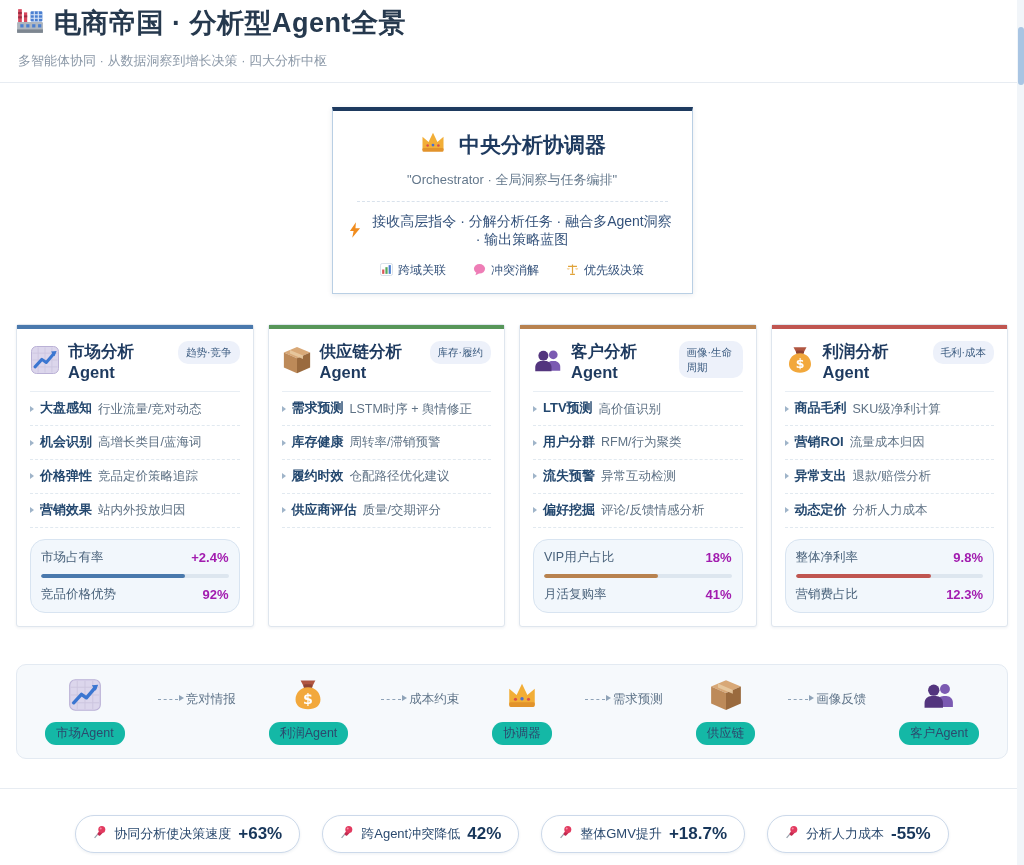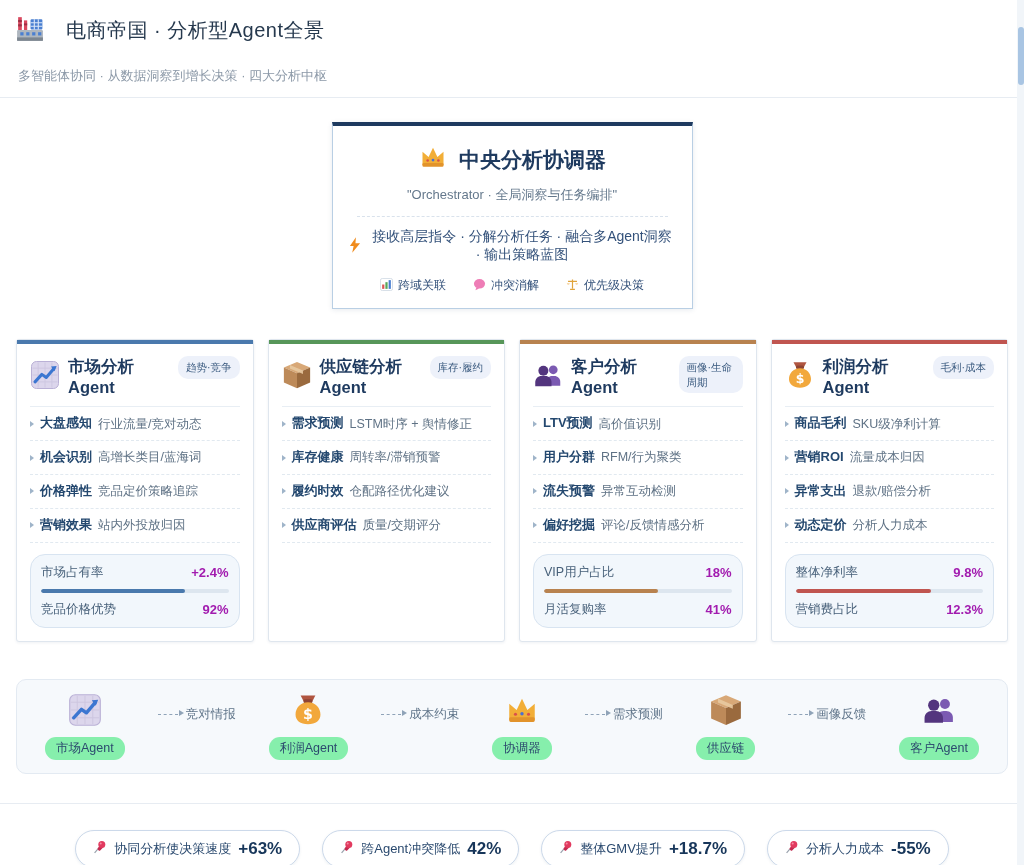--- a/index.html
+++ b/index.html
@@ -6,21 +6,21 @@
   html,body { margin:0; padding:0; }
   body {
     width:1024px; height:865px; background:#ffffff; overflow:hidden; position:relative;
     font-family:"Liberation Sans","DejaVu Sans",sans-serif; color:#1e3a5f;
   }
   .page { padding:0 16px; }
 
   
   .header { padding-top:5px; }
   .title-row { display:flex; align-items:center; gap:10px; }
-  .page-title { font-size:20px; font-weight:normal; color:#26394e; margin:12px; letter-spacing:.5px; }
+  .page-title { font-size:27px; font-weight:bold; color:#26394e; margin:0; letter-spacing:.5px; }
   .subtitle { font-size:13px; color:#8b98a7; margin-top:11px; margin-left:2px; }
   .hdiv { border:none; border-top:1px solid #e7ecf2; margin:12px -16px 0; }
 
   
   .coordinator {
     width:361px; margin:24px auto 12px; background:#fff; text-align:center;
     border:1px solid #b9cfe4; border-top:4px solid #1e3a5f;
     box-shadow:0 1px 5px rgba(30,60,100,.10); padding:17px 16px 14px;
   }
   .coord-title-row { display:flex; justify-content:center; align-items:center; gap:11px;
@@ -56,21 +56,21 @@
   .m-row { display:flex; justify-content:space-between; align-items:center;
     font-size:12.5px; color:#48617a; }
   .m-row b { color:#a21caf; font-size:13px;margin-left:28px; }
   .m-bar { height:4px; background:#dde6ef; border-radius:2px; margin:8px 0; overflow:hidden; }
   .m-fill { height:100%; border-radius:2px; }
 
   
   .flow { margin-top:37px; background:#f6f9fc; border:1px solid #e3eaf2; border-radius:10px;
     padding:13px 28px; display:flex; align-items:center; justify-content:space-between; }
   .flow-node { display:flex; flex-direction:column; align-items:center; gap:6px; }
-  .node-label { background:#86efac; color:#2c4a6e; font-size:12.5px; padding:3px 11px;
+  .node-label { background:#14b8a6; color:#2c4a6e; font-size:12.5px; padding:3px 11px;
     border-radius:11px; white-space:nowrap; }
   .flow-link { display:flex; align-items:center; gap:8px; color:#5f7489; font-size:12.5px;
     margin-bottom:24px; }
   .dash-line { width:20px; border-top:1.6px dashed #8fa3b8; position:relative; }
   .dash-line::after { content:""; position:absolute; right:-6px; top:-4.4px;
     border-left:5px solid #8fa3b8; border-top:3.5px solid transparent;
     border-bottom:3.5px solid transparent; }
 
   
   .stats { display:flex; justify-content:center; gap:22px; margin:26px 0; }

